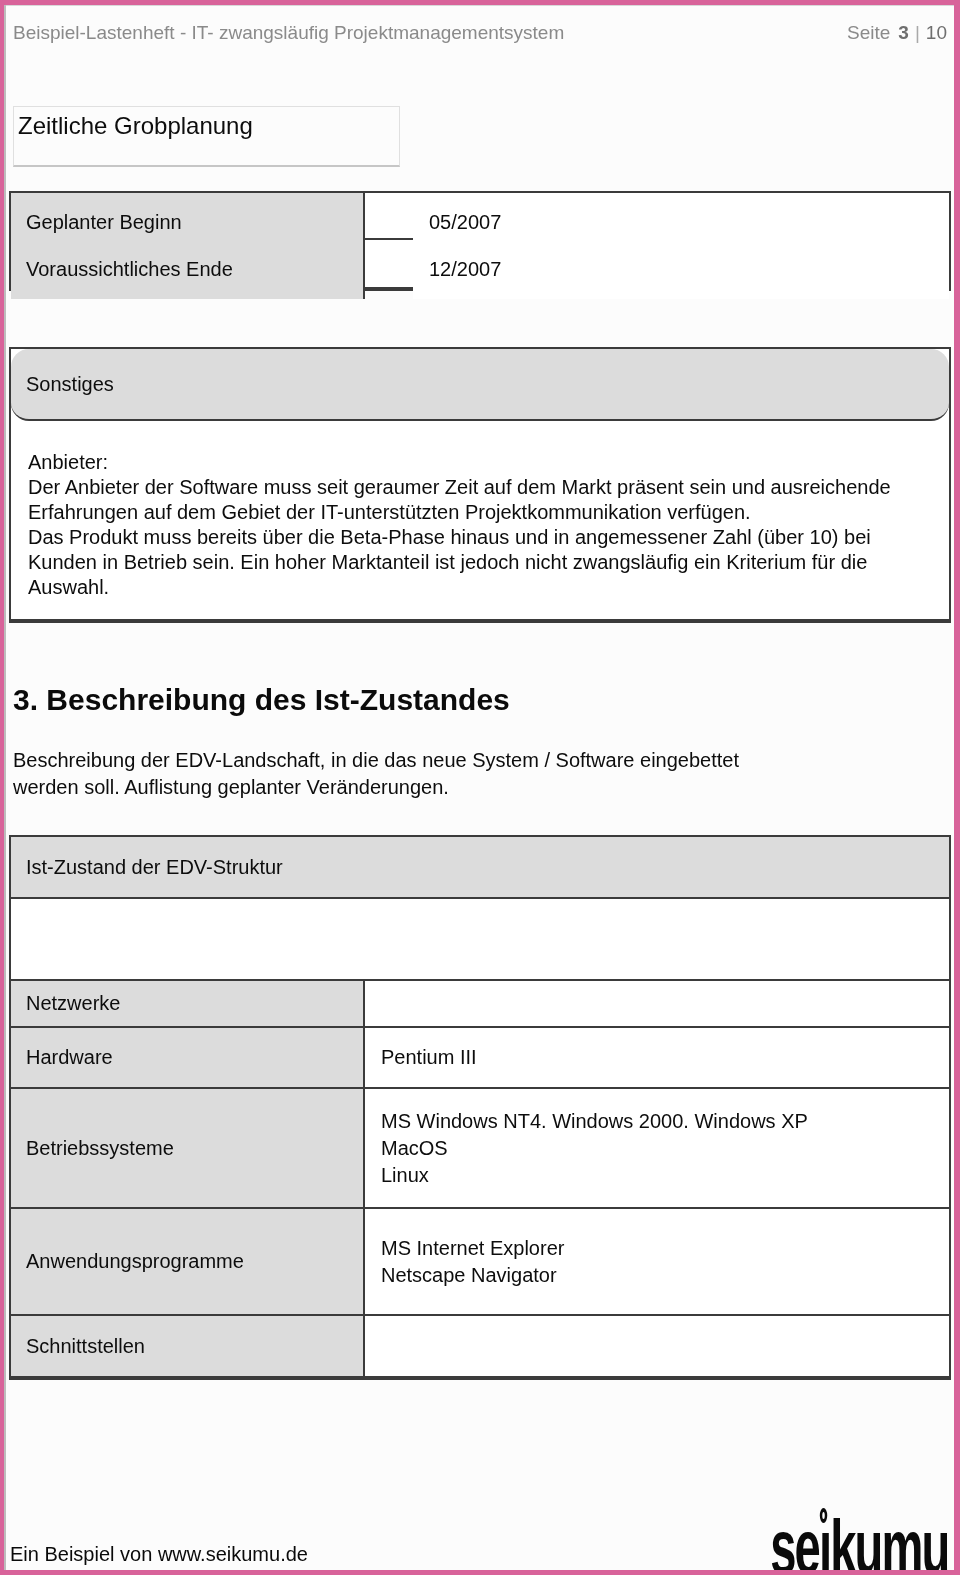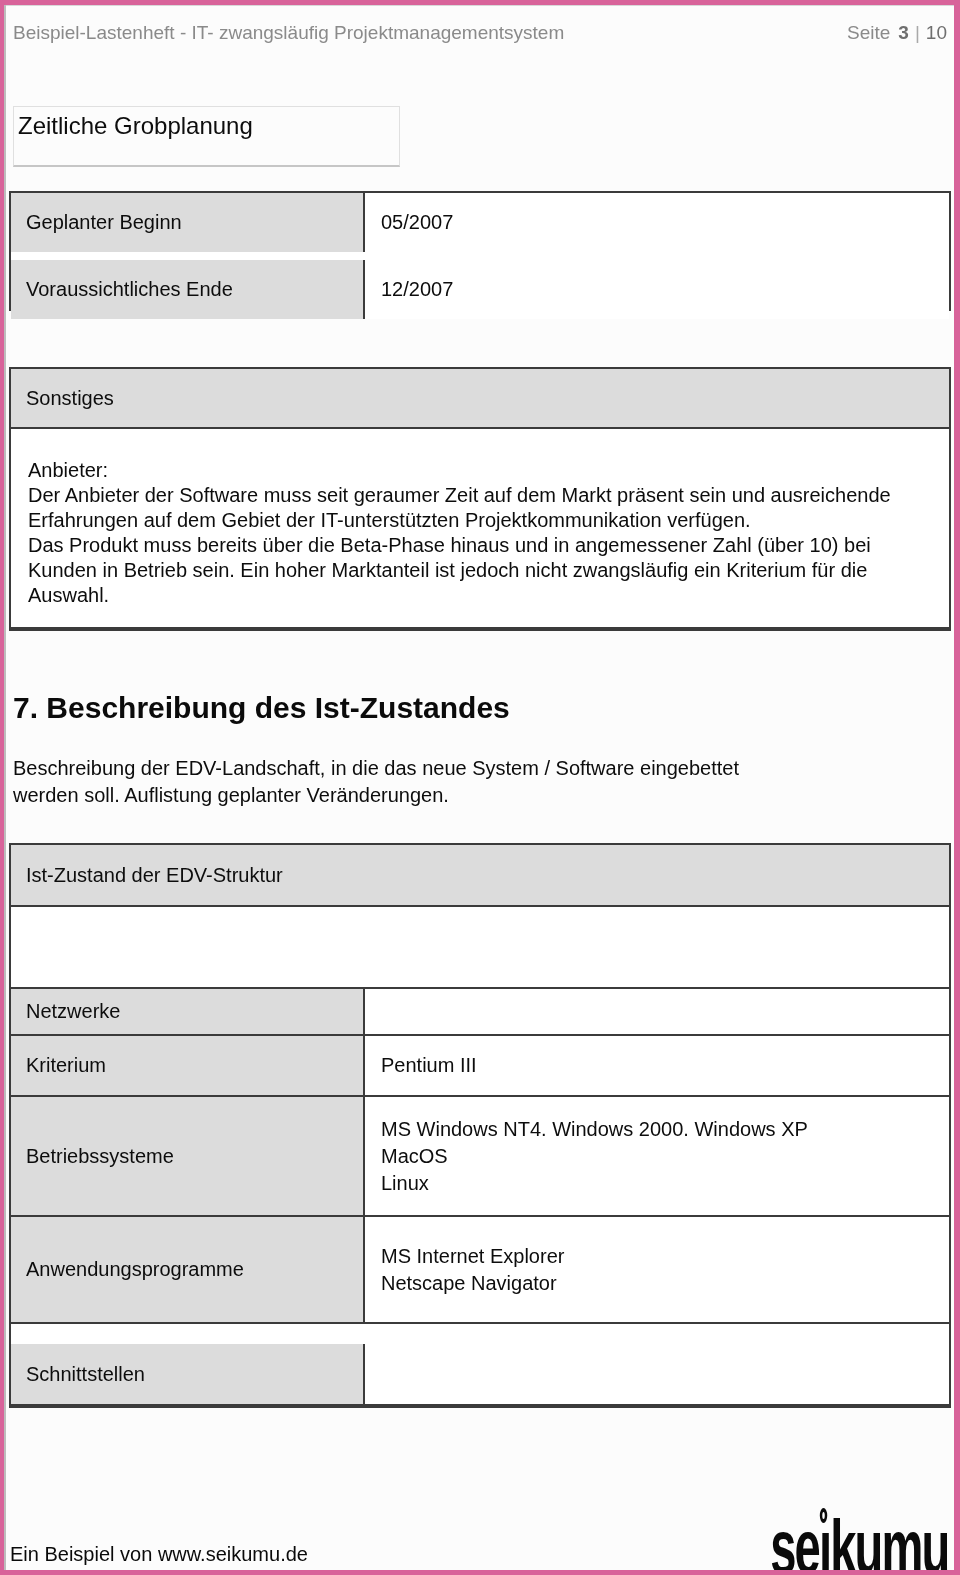--- a/index.html
+++ b/index.html
@@ -48,41 +48,41 @@
   }
   .t1 { margin-top: 24px; }
   .hrow {
     background: #dcdcdc;
     border-bottom: 2px solid #3b3b3b;
     display: flex; align-items: center;
     padding-left: 15px;
     font-size: 20px; color: #0d0d0d;
   }
   .row { display: flex; border-bottom: 2px solid #3b3b3b; }
-  .row:last-child { border-bottom: none; margin-top: 20px; }
+  .row:last-child { border-bottom: none; }
   .cell-label {
     width: 354px; flex: 0 0 354px;
     background: #dcdcdc;
     border-right: 2px solid #3b3b3b;
     display: flex; align-items: center;
     padding-left: 15px;
     font-size: 20px; color: #0d0d0d;
   }
   .cell-value {
     flex: 1; background: #ffffff;
     display: flex; align-items: center;
     padding-left: 16px;
     font-size: 20px; line-height: 27px; color: #0d0d0d;
     white-space: pre-line;
   }
-  .r59 { height: 47px; } .r59 .cell-label, .r59 .cell-value { height: 59px; }
+  .r59 { height: 47px; gap: 48px; } .r59 .cell-label, .r59 .cell-value { height: 59px; }
 
   
   .t-sonstiges { margin-top: 56px; }
-  .t-sonstiges .hrow { height: 60px; }
+  .t-sonstiges .hrow { height: 72px; border-radius: 18px; }
   .t-sonstiges .body {
     height: 198px;
     padding: 29px 18px 0 17px;
     font-size: 20px; line-height: 25px; color: #0d0d0d;
     white-space: pre-line;
   }
 
   
   .h2 {
     margin: 60px 0 0 4px;
@@ -152,33 +152,33 @@
     <div class="tbl t-sonstiges">
       <div class="hrow">Sonstiges</div>
       <div class="body">Anbieter:
 Der Anbieter der Software muss seit geraumer Zeit auf dem Markt präsent sein und ausreichende
 Erfahrungen auf dem Gebiet der IT-unterstützten Projektkommunikation verfügen.
 Das Produkt muss bereits über die Beta-Phase hinaus und in angemessener Zahl (über 10) bei
 Kunden in Betrieb sein. Ein hoher Marktanteil ist jedoch nicht zwangsläufig ein Kriterium für die
 Auswahl.</div>
     </div>
 
-    <div class="h2">7. Beschreibung des Ist-Zustandes</div>
+    <div class="h2">3. Beschreibung des Ist-Zustandes</div>
     <div class="intro">Beschreibung der EDV-Landschaft, in die das neue System / Software eingebettet
 werden soll. Auflistung geplanter Veränderungen.</div>
 
     <div class="tbl t-edv">
       <div class="hrow">Ist-Zustand der EDV-Struktur</div>
       <div class="empty-row"></div>
       <div class="row r-netz">
         <div class="cell-label">Netzwerke</div>
         <div class="cell-value"></div>
       </div>
       <div class="row r-hard">
-        <div class="cell-label">Kriterium</div>
+        <div class="cell-label">Hardware</div>
         <div class="cell-value">Pentium III</div>
       </div>
       <div class="row r-betr">
         <div class="cell-label">Betriebssysteme</div>
         <div class="cell-value">MS Windows NT4. Windows 2000. Windows XP
 MacOS
 Linux</div>
       </div>
       <div class="row r-anw">
         <div class="cell-label">Anwendungsprogramme</div>

